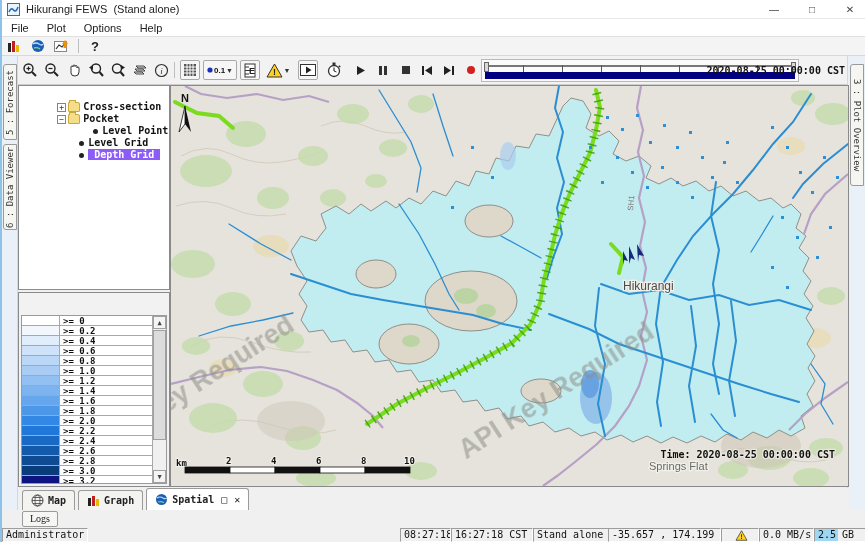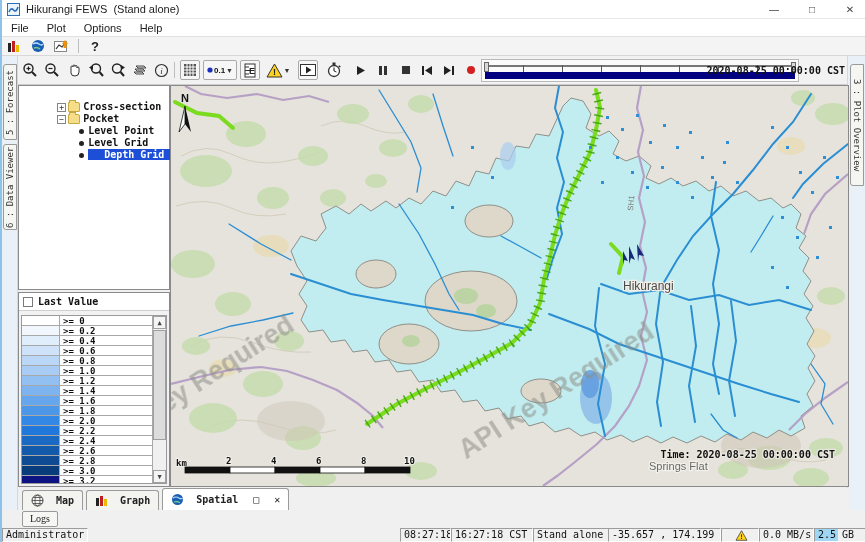--- a/index.html
+++ b/index.html
@@ -44,42 +44,42 @@
   .vtab-r { writing-mode:vertical-rl; left:2px; }
 
   
   .tree-panel { position:absolute; left:16px; top:85px; width:152px; height:205px; background:#ffffff; border:1px solid #8a8a8a; font-family:"DejaVu Sans Mono", monospace; font-size:10px; }
   .tree-row { position:relative; height:12px; line-height:12px; white-space:pre; }
   .t-expand { display:inline-block; width:9px; height:9px; border:1px solid #848484; background:#fff; font-size:8px; line-height:7px; text-align:center; vertical-align:middle; margin:0 2px; color:#333; }
   .t-folder { display:inline-block; width:12px; height:10px; background:#f5dd8a; border:1px solid #c9a83c; border-radius:1px 2px 1px 1px; vertical-align:middle; margin-right:3px; position:relative; }
   .t-folder::before { content:""; position:absolute; left:0; top:-3px; width:5px; height:2px; background:#f5dd8a; border:1px solid #c9a83c; border-bottom:none; }
   .t-bullet { display:inline-block; width:5px; height:5px; border-radius:50%; background:#222; vertical-align:middle; margin:0 4px 0 2px; }
   .t-label { vertical-align:middle; font-weight:bold; color:#111; }
-  .t-sel { background:#1d4ed8; color:#fff; padding:0 16px; }
+  .t-sel { background:#8b5cf6; color:#fff; padding:0 6px; }
 
   
   .legend-panel { position:absolute; left:16px; top:292px; width:152px; height:195px; background:#f2f2f2; border:1px solid #8a8a8a; font-family:"DejaVu Sans Mono", monospace; font-size:10px; }
   .lv-row { height:18px; display:flex; align-items:center; padding-left:4px; background:#fff; border-bottom:1px solid #cfcfcf; }
   .lv-check { width:10px; height:10px; border:1px solid #7a7a7a; background:#fff; margin-right:5px; }
   .lv-label { font-weight:bold; color:#111; }
   .legend-list { position:absolute; left:2px; top:22px; right:2px; bottom:2px; border:1px solid #9a9a9a; background:#fff; overflow:hidden; }
   .leg-rows { position:absolute; left:0; top:0; right:14px; bottom:0; }
   .leg-row { height:10px; display:flex; border-bottom:1px solid #a8a8a8; }
   .leg-swatch { width:38px; border-right:1px solid #a8a8a8; }
   .leg-text { flex:1; font-size:9px; line-height:10px; padding-left:3px; font-weight:bold; color:#111; background:#fff; }
   .leg-scroll { position:absolute; right:0; top:0; width:14px; bottom:0; background:#f0f0f0; border-left:1px solid #a8a8a8; }
   .scr-btn { position:absolute; left:0; width:13px; height:13px; background:#f4f4f4; border:1px solid #a0a0a0; font-size:7px; text-align:center; line-height:12px; color:#444; }
   .scr-thumb { position:absolute; left:0; top:14px; width:13px; height:110px; background:#dcdcdc; border:1px solid #a0a0a0; }
 
   
   .map-area { position:absolute; left:168px; top:85px; width:679px; height:402px; border:1px solid #8a8a8a; background:#e5e3dc; }
 
   
   .bottom-tabbar { position:absolute; left:16px; top:488px; width:831px; height:22px; background:#f0f0f0; display:flex; align-items:flex-end; padding-left:4px; gap:3px; }
-  .btab { height:20px; display:flex; align-items:center; gap:12px; padding:0 8px; border:1px solid #9a9a9a; border-bottom:none; border-radius:3px 3px 0 0; background:#f3f3ef; font-family:"DejaVu Sans Mono", monospace; font-size:10px; font-weight:bold; color:#222; }
+  .btab { height:20px; display:flex; align-items:center; gap:4px; padding:0 8px; border:1px solid #9a9a9a; border-bottom:none; border-radius:3px 3px 0 0; background:#f3f3ef; font-family:"DejaVu Sans Mono", monospace; font-size:10px; font-weight:bold; color:#222; }
   .btab-active { background:#ffffff; height:22px; }
   .btab-ctl { font-size:10px; color:#222; margin-left:3px; font-weight:bold; }
 
   .logs-row { position:absolute; left:16px; top:510px; width:831px; height:18px; background:#f0f0f0; }
   .logs-btn { position:absolute; left:4px; top:1px; height:16px; padding:0 7px; border:1px solid #9a9a9a; border-radius:2px; background:#f6f6f4; font-family:Liberation Serif, serif; font-size:10px; color:#222; line-height:14px; }
 
   
   .statusbar { position:absolute; left:0; top:528px; width:865px; height:14px; background:#f0f0f0; font-family:"DejaVu Sans Mono", monospace; font-size:10px; color:#111; }
   .sb-cell { position:absolute; top:0; height:14px; border:1px solid; border-color:#9c9c9c #ffffff #ffffff #9c9c9c; line-height:12px; padding-left:3px; white-space:nowrap; overflow:hidden; }
   .mem-fill { position:absolute; left:0; top:0; bottom:0; width:45%; background:#9fd6f2; }
@@ -295,36 +295,32 @@
     <div class="vtab vtab-r" style="top:8px; height:122px">3 : Plot Overview</div>
   </div>
 
   <div class="tree-panel">
     <div class="tree-row" style="margin-top:3px">
       <span class="t-expand">+</span><span class="t-folder"></span><span class="t-label">Cross-section</span>
     </div>
     <div class="tree-row">
       <span class="t-expand">−</span><span class="t-folder"></span><span class="t-label">Pocket</span>
     </div>
-    <div class="tree-row" style="padding-left:22px">
+    <div class="tree-row" style="padding-left:36px">
       <span class="t-bullet"></span><span class="t-label">Level Point</span>
     </div>
     <div class="tree-row" style="padding-left:22px">
       <span class="t-bullet"></span><span class="t-label">Level Grid</span>
     </div>
     <div class="tree-row" style="padding-left:22px">
       <span class="t-bullet"></span><span class="t-label t-sel">Depth Grid</span>
     </div>
   </div>
 
   <div class="legend-panel">
-    <div class="lv-row">
-      <span class="lv-check"></span>
-      <span class="lv-label">Last Value</span>
-    </div>
     <div class="legend-list">
       <div class="leg-rows">
         <div class="leg-row">
             <span class="leg-swatch" style="background: rgb(255, 255, 255);"></span>
             <span class="leg-text">&gt;= 0</span>
           </div>
         <div class="leg-row">
             <span class="leg-swatch" style="background: rgb(242, 247, 253);"></span>
             <span class="leg-text">&gt;= 0.2</span>
           </div>

